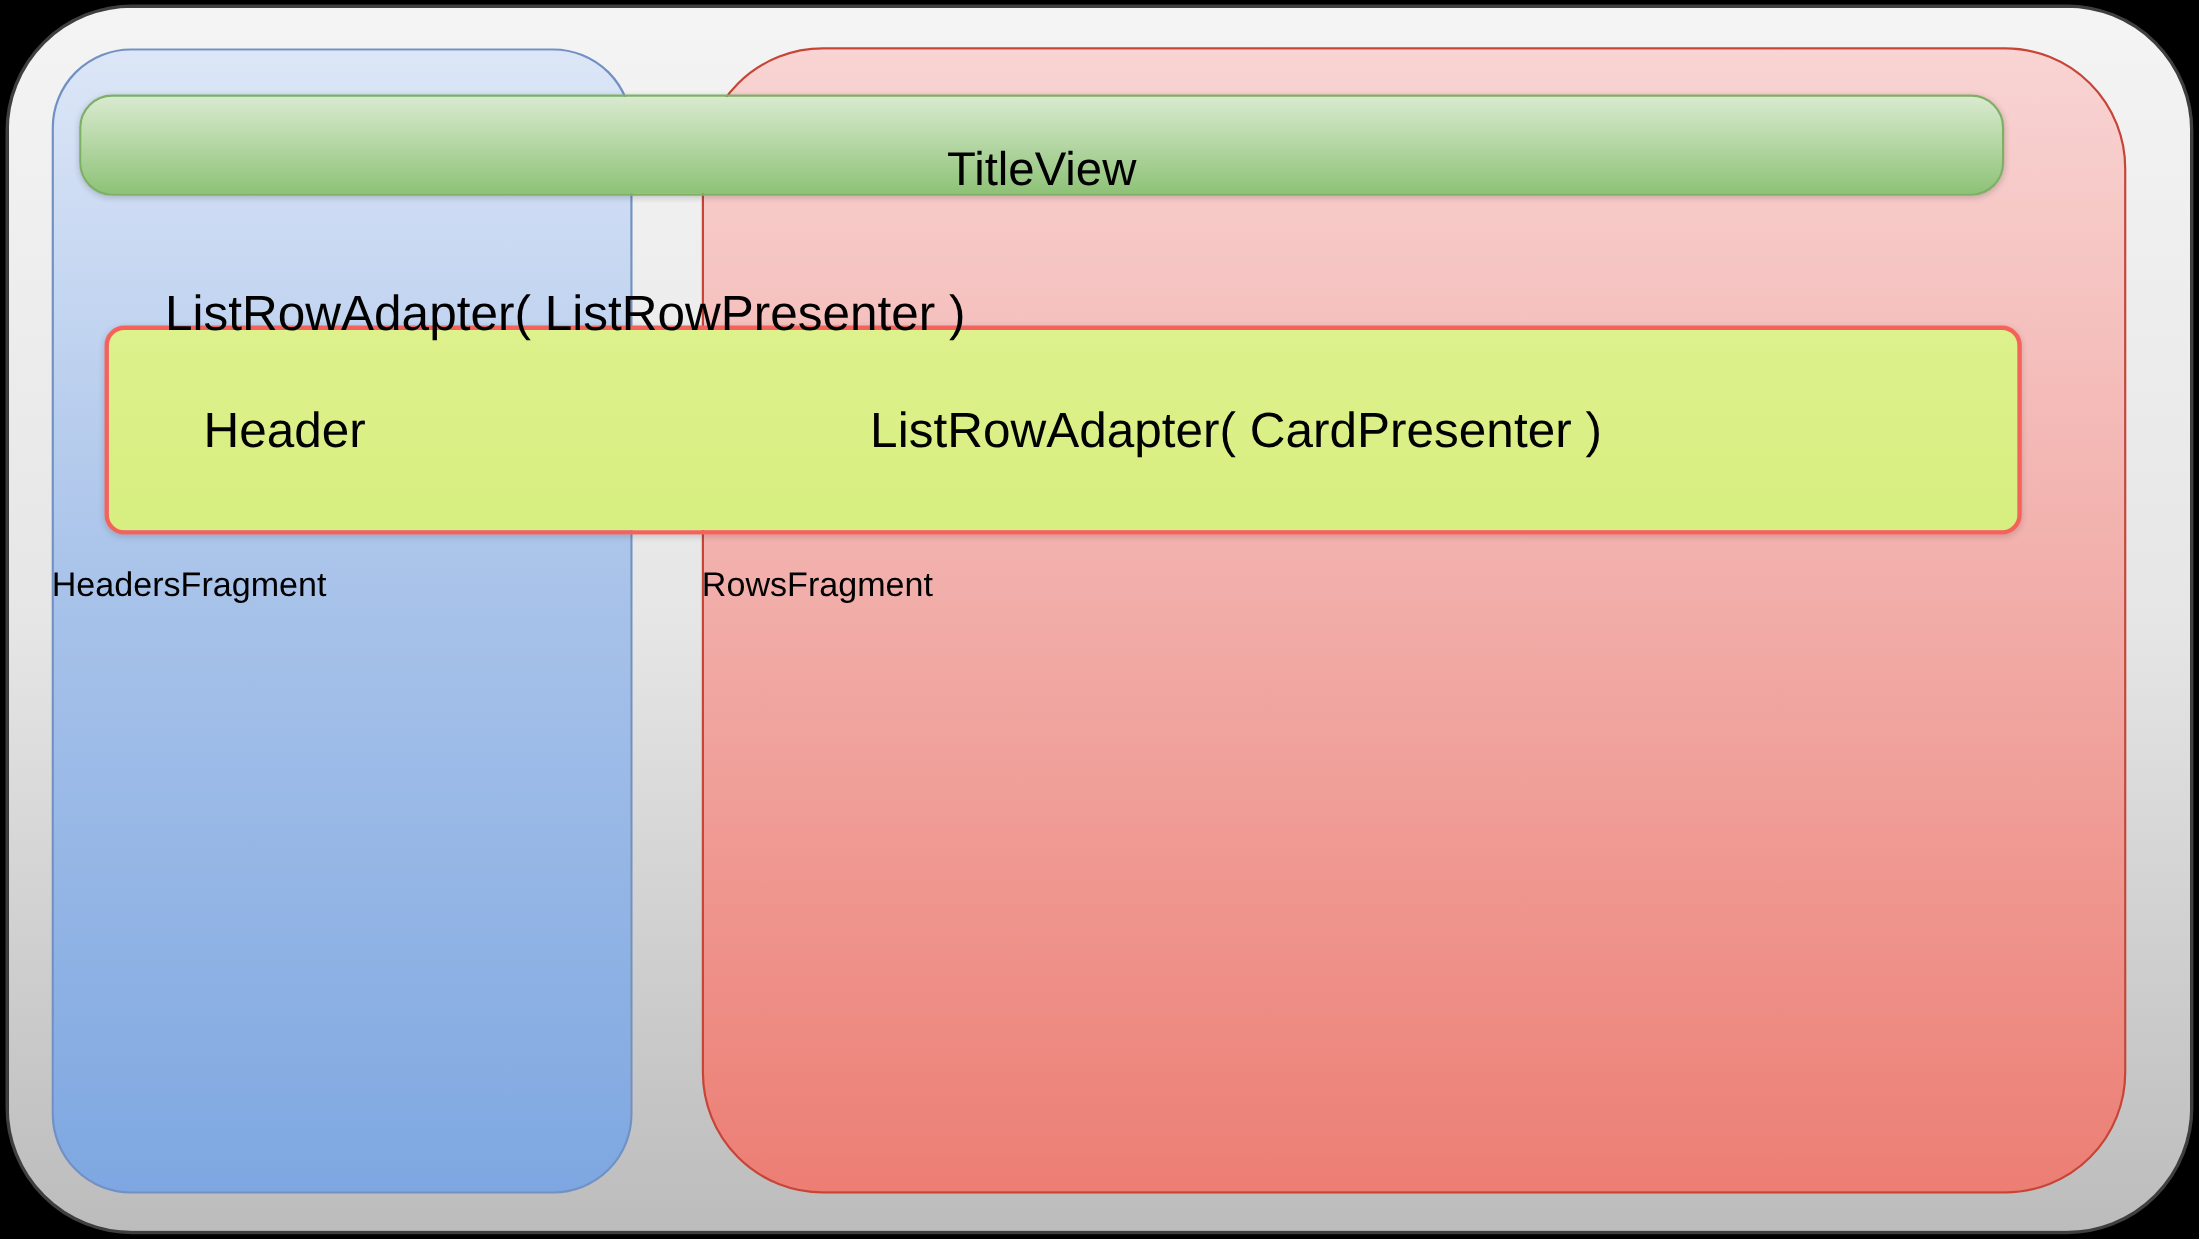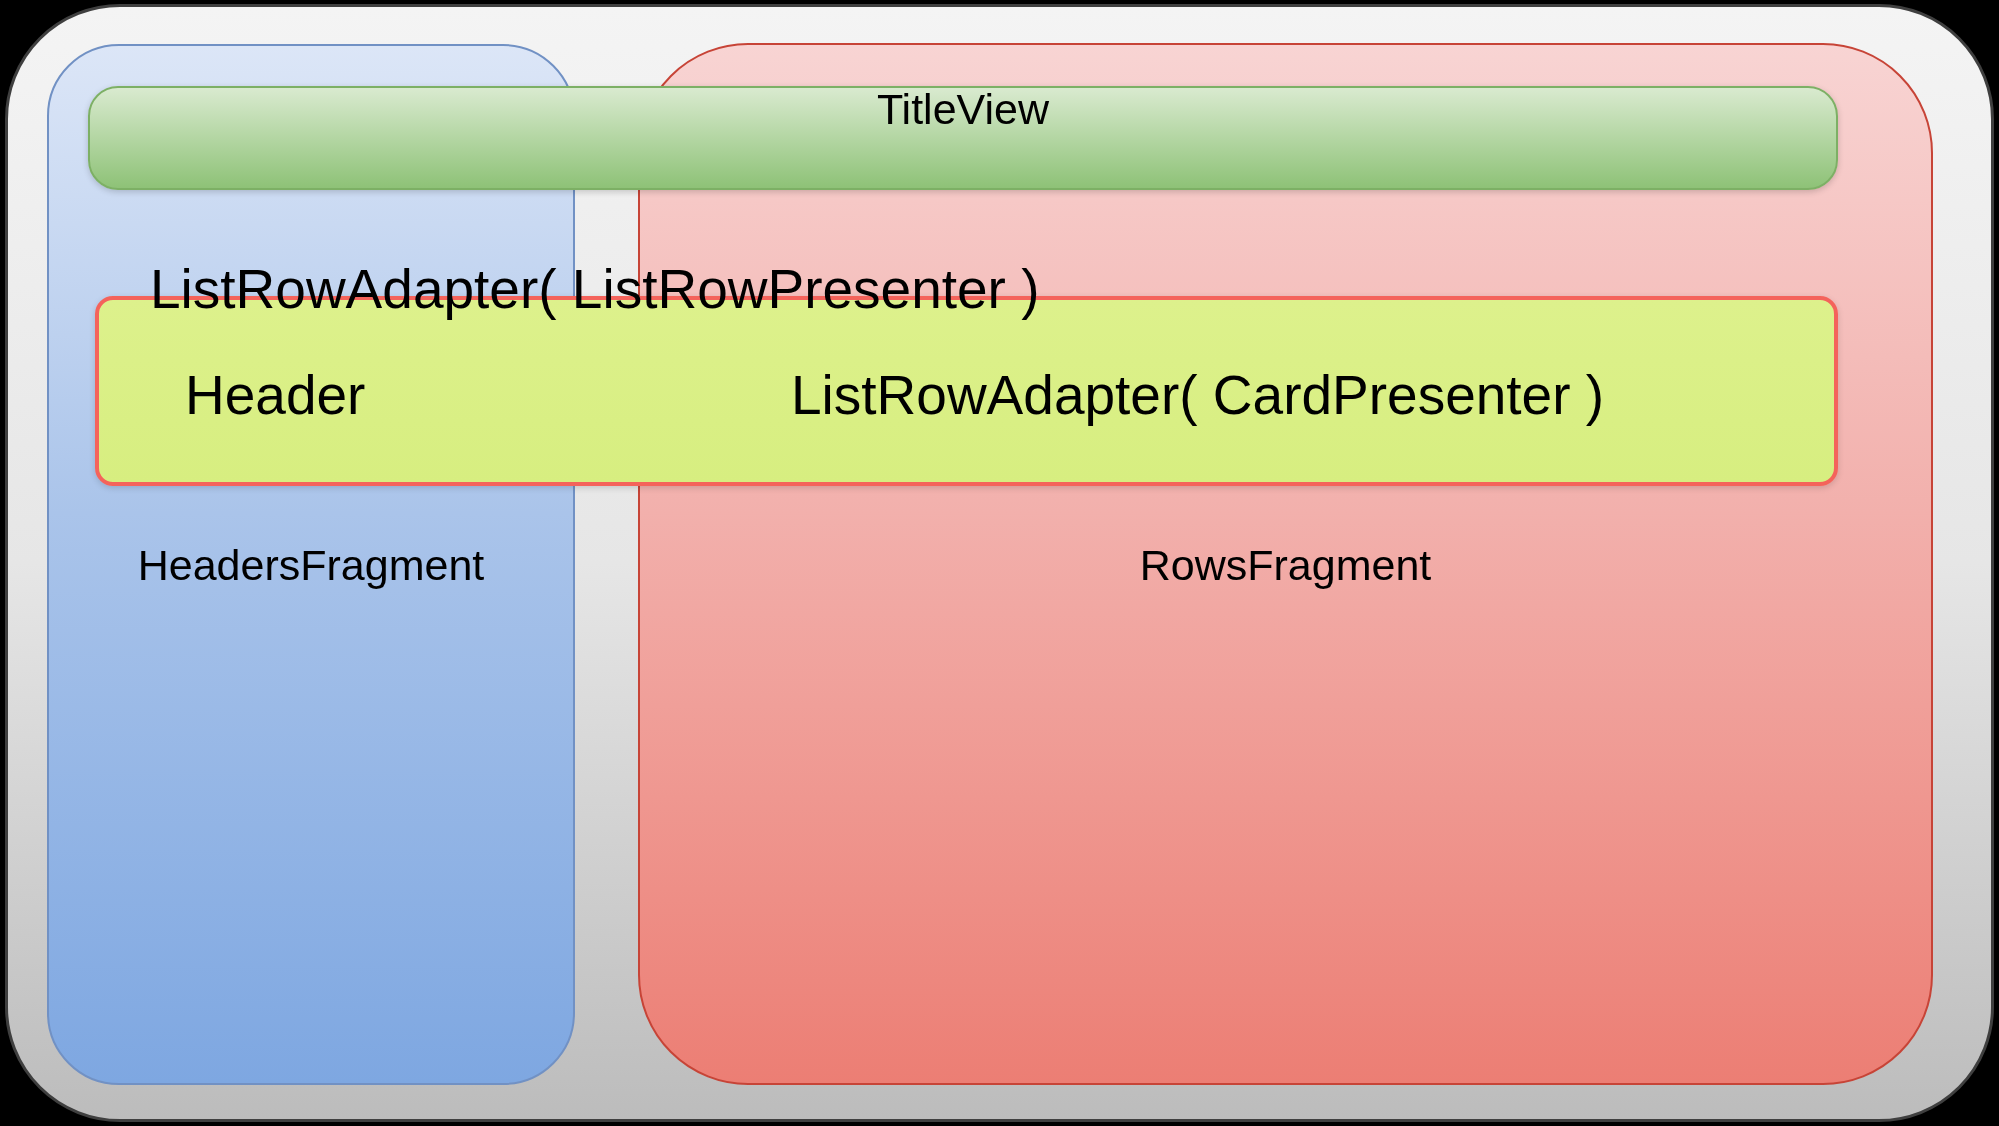--- a/index.html
+++ b/index.html
@@ -50,63 +50,62 @@
     box-sizing: border-box;
     border: 2px solid var(--red-border, #c74437);
     border-radius: 110px;
     background: linear-gradient(180deg,
       var(--red-top, #f8d4d3) 0%,
       #f2b0ac 45%,
       var(--red-bottom, #ec7e74) 100%);
   }
   .title-bar {
     position: absolute;
-    left: 88px; top: 86px;
-    width: 1750px; height: 104px;
+    left: 72px; top: 86px;
+    width: 1750px; height: 92px;
     box-sizing: border-box;
     border: 2px solid var(--green-border, #7db065);
     border-radius: 30px;
     background: linear-gradient(180deg,
       var(--green-top, #d9eacf) 0%,
       var(--green-bottom, #8ec277) 100%);
     box-shadow: 0 2px 6px rgba(0,0,0,0.18);
     display: flex;
-    align-items: flex-start;
+    align-items: flex-end;
     justify-content: center;
   }
   .title-bar .label {
     font-size: 43px;
     line-height: 1;
   }
   .listrow-box {
     position: absolute;
     left: 95px; top: 296px;
     width: 1743px; height: 190px;
     box-sizing: border-box;
     border: 4px solid var(--yellow-border, #f4635b);
     border-radius: 18px;
     background: linear-gradient(180deg, #ddf18c 0%, var(--yellow-fill, #d7ee80) 100%);
     box-shadow: 0 2px 6px rgba(0,0,0,0.15);
   }
   .big-text {
     position: absolute;
-    font-size: 55px;
+    font-size: 45px;
     line-height: 1;
     white-space: nowrap;
     z-index: 5;
   }
   .adapter-line   { left: 150px; top: 262px; }
   .header-label   { left: 185px; top: 368px; }
   .card-adapter   { left: 791px; top: 368px; }
   .fragment-label {
     position: absolute;
-    top: 544px;
-    font-size: 43px;
+    top: 516px;
+    font-size: 31px;
     line-height: 1;
-    text-align: center;
     z-index: 5;
   }
   .headers-frag-label { left: 47px;  width: 528px;  }
   .rows-frag-label    { left: 638px; width: 1295px; }
 </style>
 </head>
 <body>
 
 <div class="stage">
 

